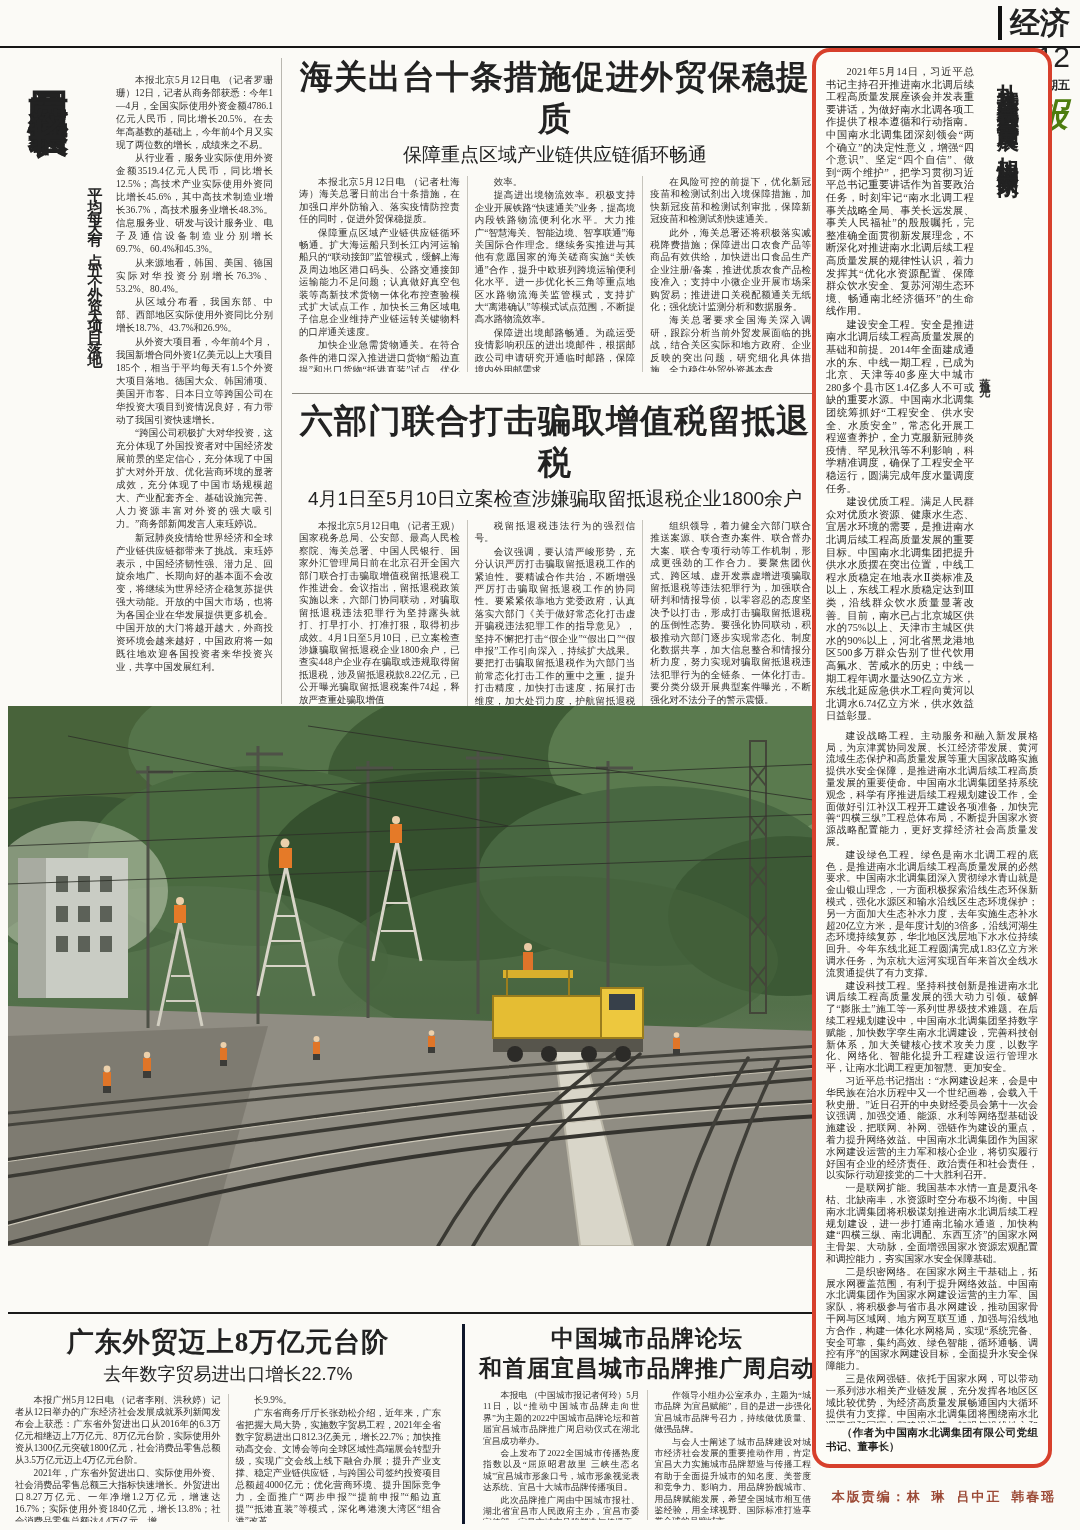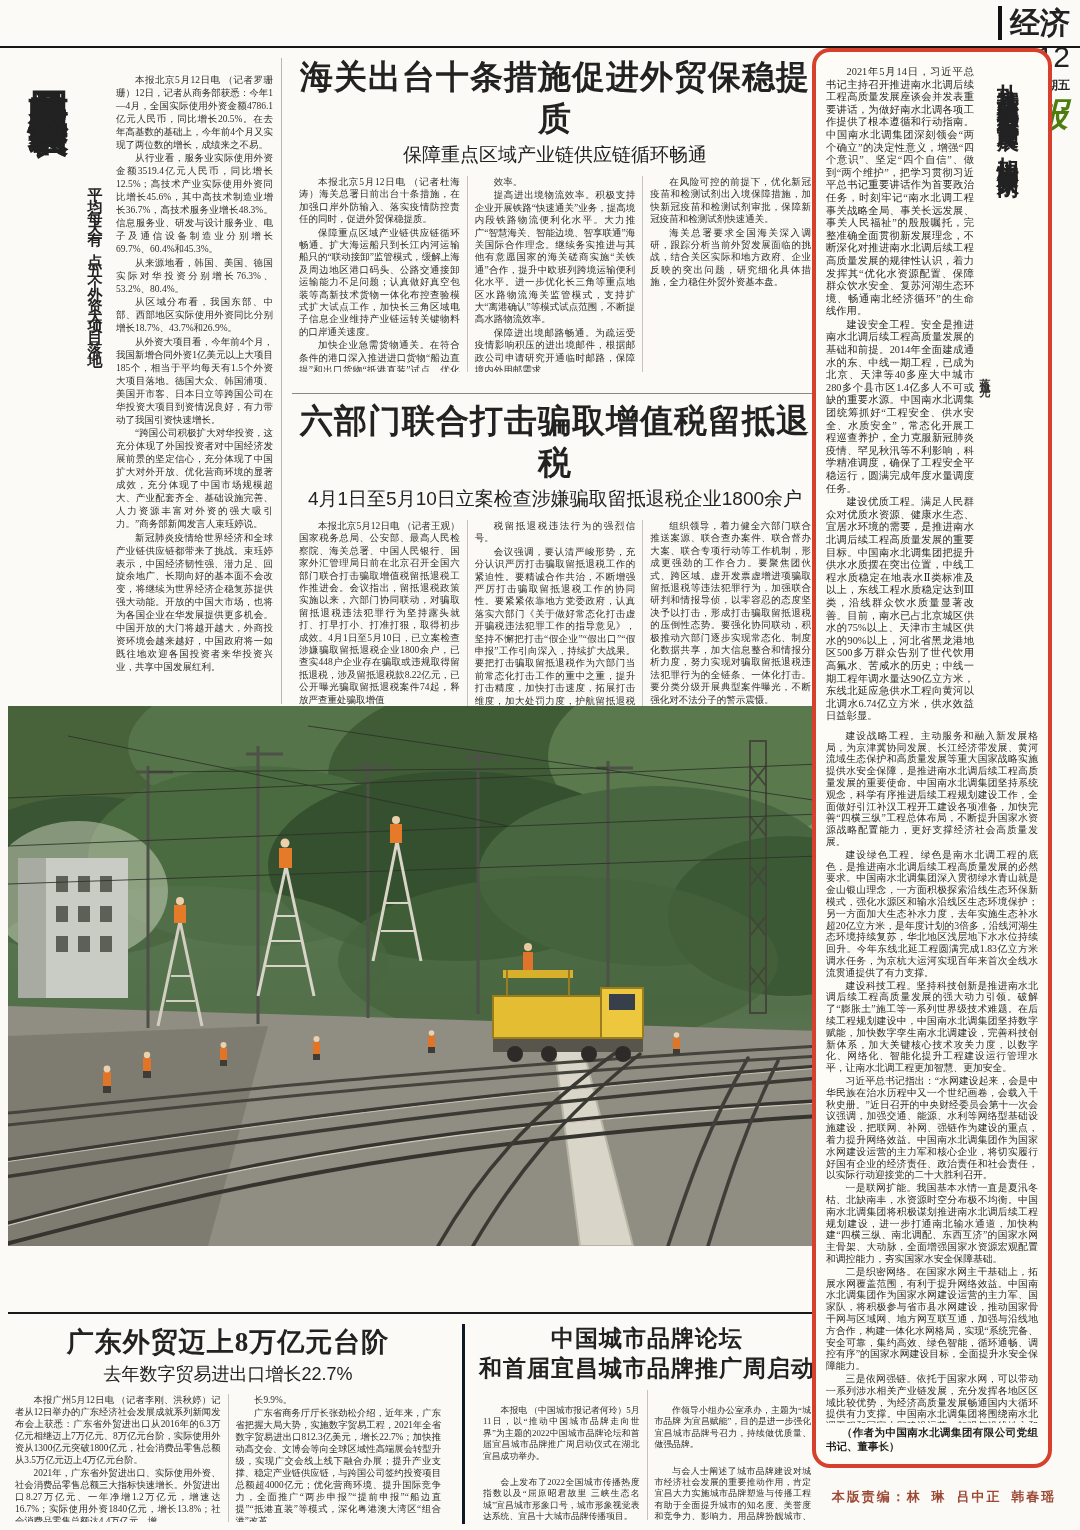--- a/index.html
+++ b/index.html
@@ -51,21 +51,21 @@
   
   .gd{position:absolute;left:8px;top:1324px;width:440px;height:200px;box-sizing:border-box;}
   .gd .art-hl{font-size:27px;line-height:36px;}
   .gd .art-sub{font-size:18px;line-height:28px;}
   .gd .cols{height:128px;}
   .gd .col p{font-size:9.3px;line-height:12px;}
 
   .yc{position:absolute;left:462px;top:1324px;width:356px;height:200px;border-left:3px solid #0f172a;box-sizing:border-box;padding-left:11px;}
   .yc .art-hl{font-size:23px;line-height:30px;}
   .yc .cols{height:130px;}
-  .yc .col p{font-size:8.8px;line-height:11.4px;margin-top:15px;}
+  .yc .col p{font-size:8.8px;line-height:11.4px;}
 
   
   .redbox{position:absolute;left:812px;top:48px;width:240px;height:1420px;box-sizing:border-box;
           border:4px solid #d7402c;border-radius:18px;background:#fdfcf7;padding:14px 10px 10px 10px;
           display:flex;flex-direction:column;}
   .rb-top{flex:0 0 640px;display:flex;position:relative;}
   .rb-text{flex:1;overflow:hidden;padding-right:4px;}
   .rb-text p{font-size:10.3px;line-height:12.6px;color:#2c2b29;}
   .rb-head{width:60px;display:flex;flex-direction:column;align-items:center;}
   .vh{writing-mode:vertical-rl;text-orientation:upright;font-weight:700;font-size:22px;letter-spacing:3px;line-height:58px;}
@@ -115,20 +115,21 @@
           <p>保障重点区域产业链供应链循环畅通。扩大海运船只到长江内河运输船只的“联动接卸”监管模式，缓解上海及周边地区港口码头、公路交通接卸运输能力不足问题；认真做好真空包装等高新技术货物一体化布控查验模式扩大试点工作，加快长三角区域电子信息企业维持产业链运转关键物料的口岸通关速度。</p>
           <p>加快企业急需货物通关。在符合条件的港口深入推进进口货物“船边直提”和出口货物“抵港直装”试点，优化工作流程，进一步提高通关</p>
         </div>
       <div class="col">
           <p>效率。</p>
           <p>提高进出境物流效率。积极支持企业开展铁路“快速通关”业务，提高境内段铁路物流便利化水平。大力推广“智慧海关、智能边境、智享联通”海关国际合作理念。继续务实推进与其他有意愿国家的海关磋商实施“关铁通”合作，提升中欧班列跨境运输便利化水平。进一步优化长三角等重点地区水路物流海关监管模式，支持扩大“离港确认”等模式试点范围，不断提高水路物流效率。</p>
           <p>保障进出境邮路畅通。为疏运受疫情影响积压的进出境邮件，根据邮政公司申请研究开通临时邮路，保障境内外用邮需求。</p>
         </div>
       <div class="col">
           <p>在风险可控的前提下，优化新冠疫苗和检测试剂出入境保障措施，加快新冠疫苗和检测试剂审批，保障新冠疫苗和检测试剂快速通关。</p>
+          <p>此外，海关总署还将积极落实减税降费措施；保障进出口农食产品等商品有效供给，加快进出口食品生产企业注册/备案，推进优质农食产品检疫准入；支持中小微企业开展市场采购贸易；推进进口关税配额通关无纸化；强化统计监测分析和数据服务。</p>
           <p>海关总署要求全国海关深入调研，跟踪分析当前外贸发展面临的挑战，结合关区实际和地方政府、企业反映的突出问题，研究细化具体措施，全力稳住外贸外资基本盘。</p>
         </div>
     </div>
   </div>
 
   <div class="tax">
     <div class="art-hl">六部门联合打击骗取增值税留抵退税</div>
     <div class="art-sub">4月1日至5月10日立案检查涉嫌骗取留抵退税企业1800余户</div>
     <div class="cols">
       <div class="col">

